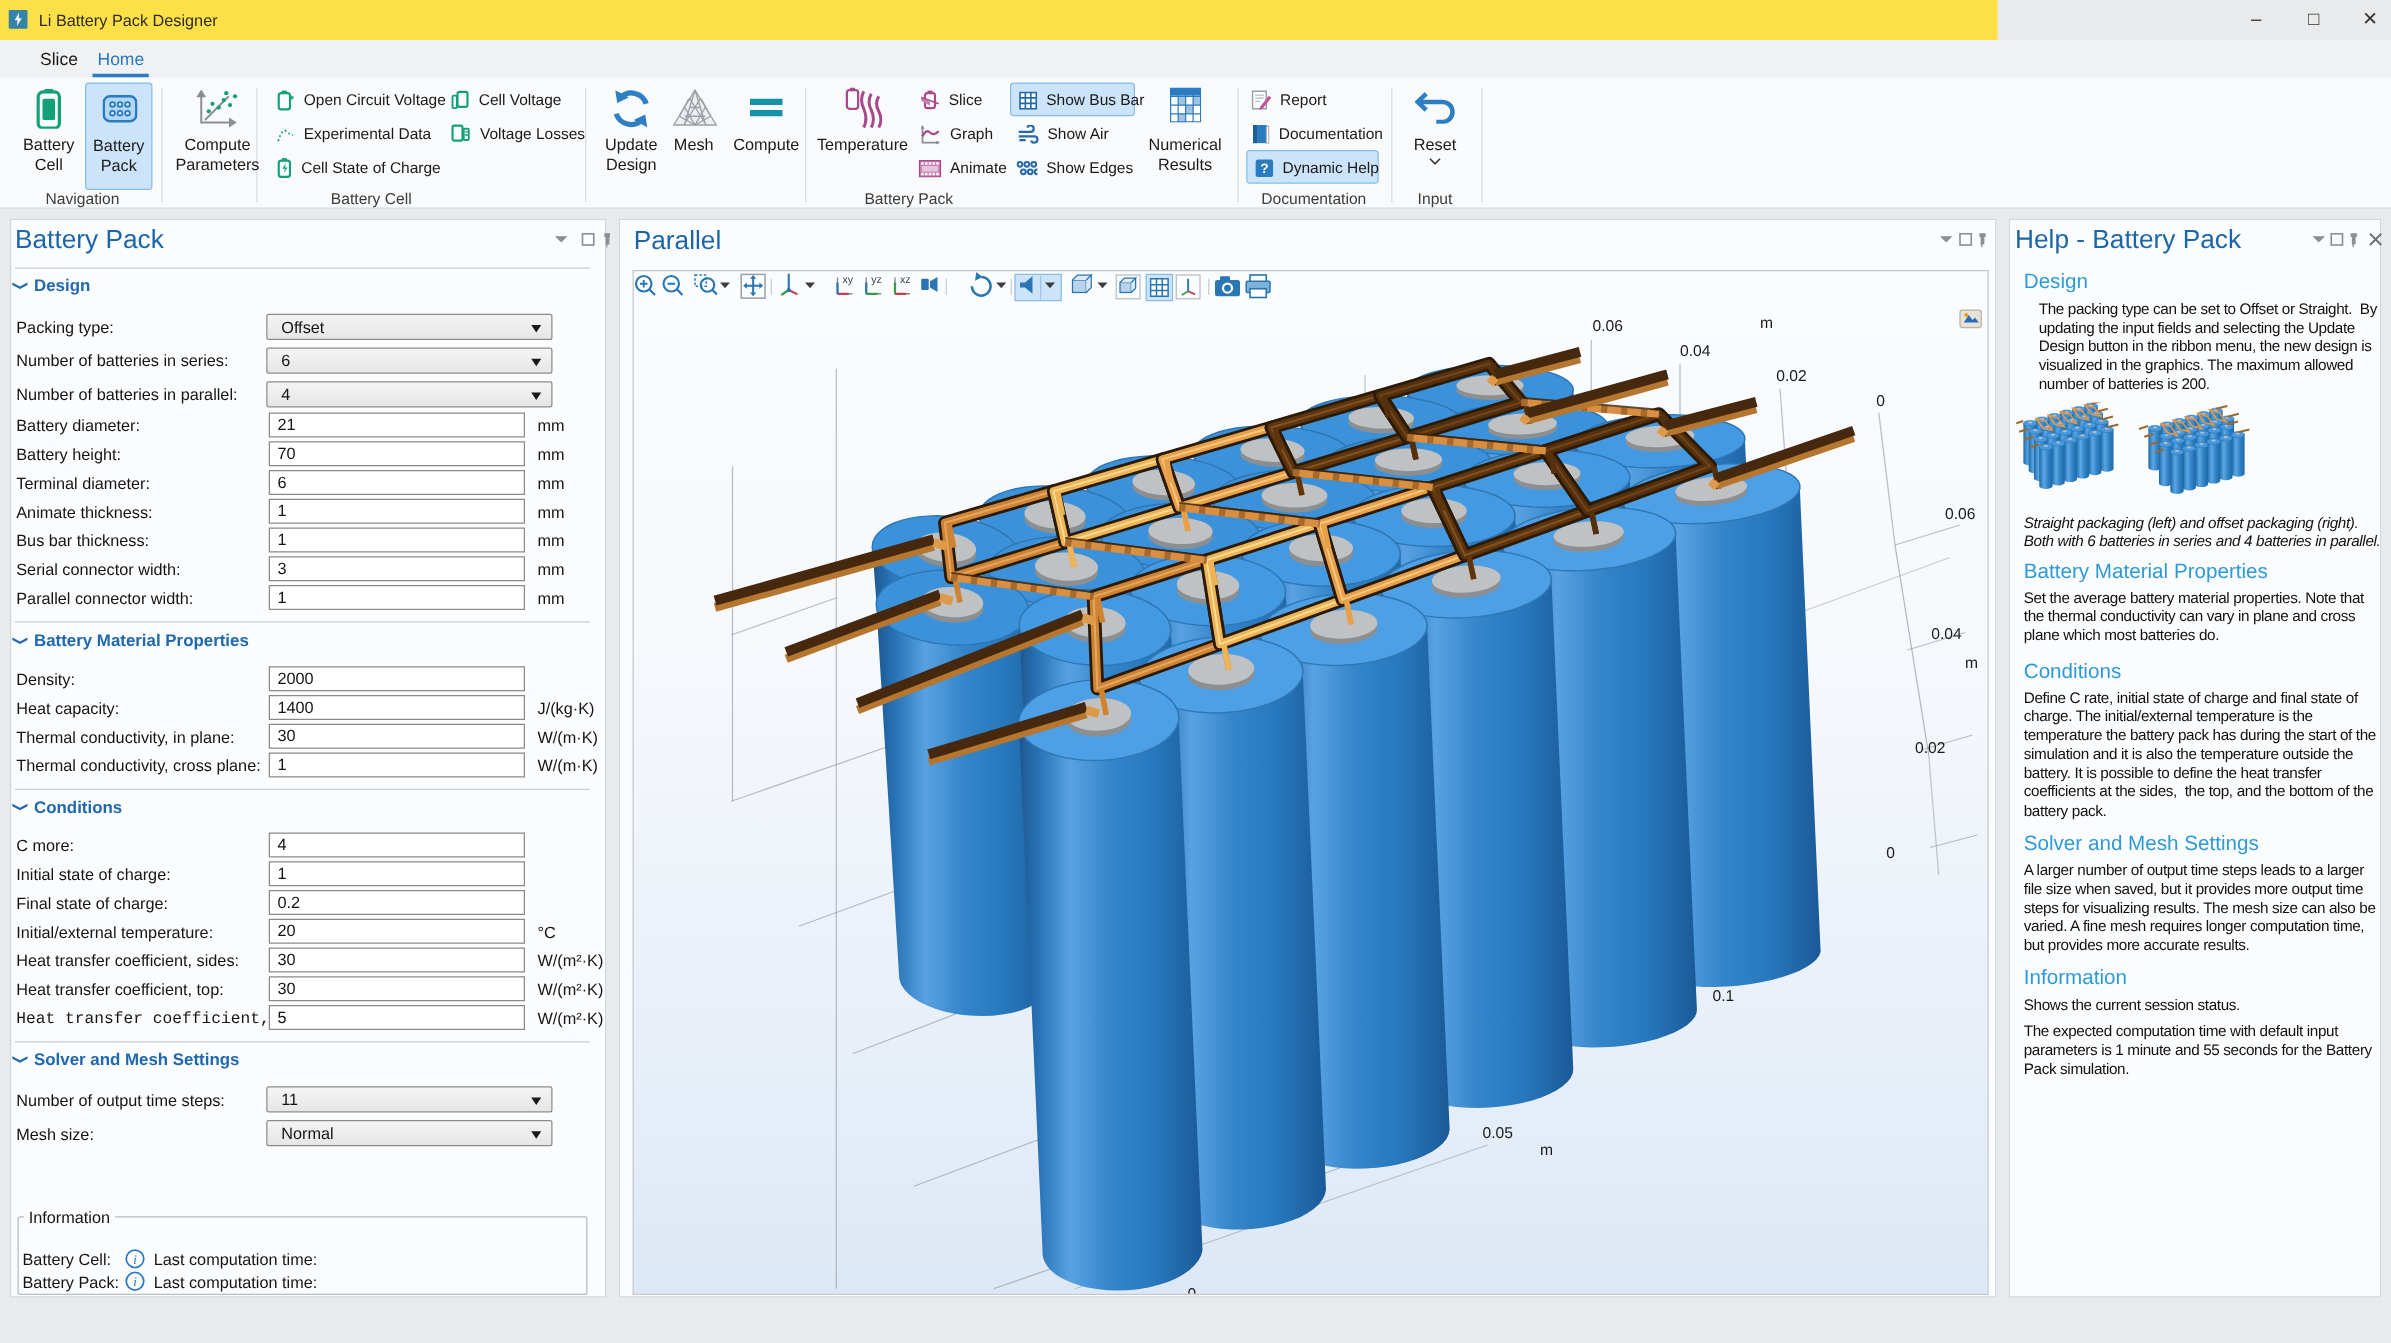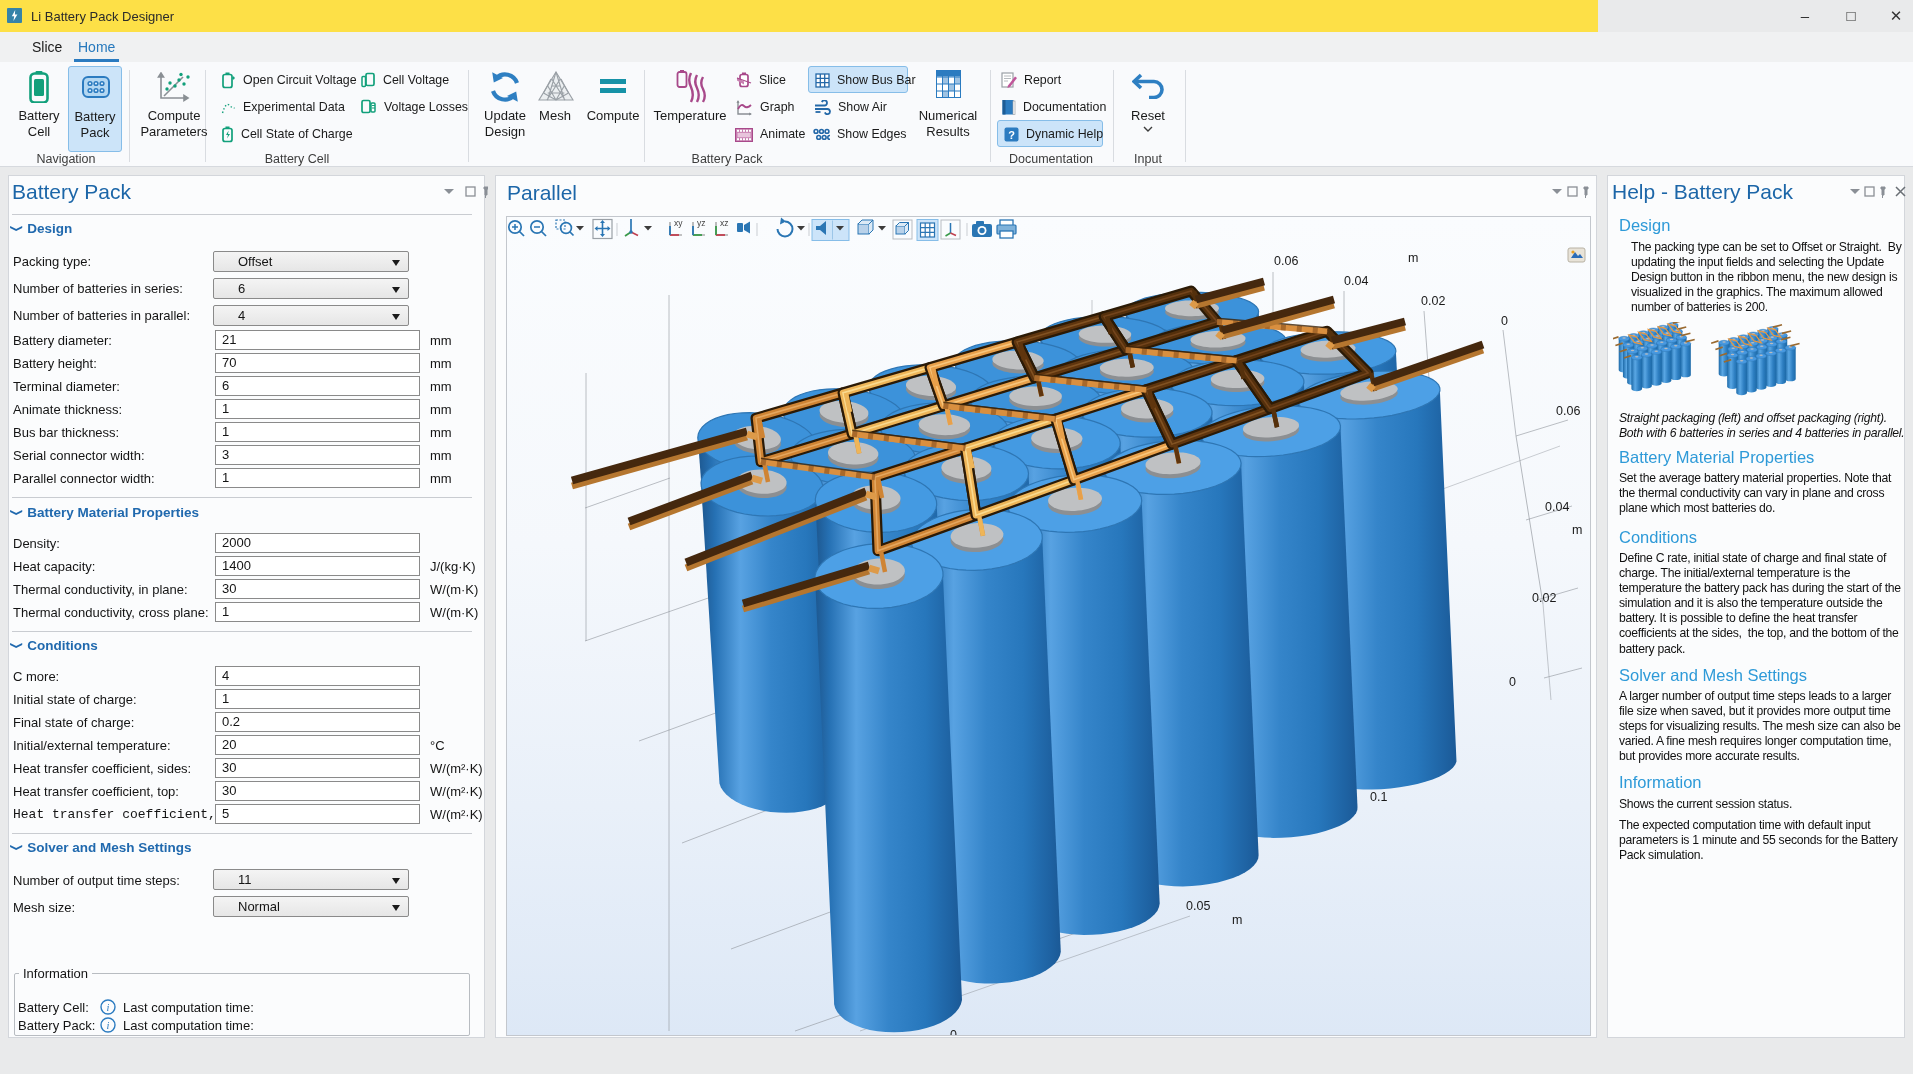--- a/index.html
+++ b/index.html
@@ -28,21 +28,21 @@
 #gpanel { position:absolute; left:495px; top:175px; width:1102px; height:863px; background:#fbfcfd; border:1px solid #d3d6db; }
 #helppanel { position:absolute; left:1607px; top:175px; width:298px; height:863px; background:#fbfcfd; border:1px solid #d3d6db; }
 .ptitle { position:absolute; font-size:21px; color:#1c66a8; }
 .picons { position:absolute; top:12px; color:#8a8f96; font-size:12px; }
 
 .sect { position:absolute; left:12px; font-size:13.5px; font-weight:bold; color:#2069ae; }
 .sect .chev { color:#2069ae; font-weight:normal; display:inline-block; transform:rotate(90deg) scale(.85,1.1); margin-right:6px; font-size:11px; position:relative; top:-1px; }
 .flabel { position:absolute; left:13px; font-size:13px; color:#141414; }
 .funit { position:absolute; left:430px; font-size:13px; color:#141414; }
 .tinput { position:absolute; left:215px; width:205px; height:20px; background:#fff; border:1px solid #8a8a8a; font-size:13px; color:#141414; padding-left:6px; line-height:18px; }
-.combo { position:absolute; left:213px; width:196px; height:21px; background:linear-gradient(#f4f4f4,#e6e6e6); border:1px solid #8a8a8a; border-radius:2px; font-size:13px; color:#141414; padding-left:24px; line-height:19px; }
+.combo { position:absolute; left:213px; width:229px; height:21px; background:linear-gradient(#f4f4f4,#e6e6e6); border:1px solid #8a8a8a; border-radius:2px; font-size:13px; color:#141414; padding-left:11px; line-height:19px; }
 .combo:after { content:""; position:absolute; right:8px; top:8px; border-left:4.5px solid transparent; border-right:4.5px solid transparent; border-top:6px solid #1a1a1a; }
 .hsep { position:absolute; left:12px; width:460px; height:1px; background:#c9ccd1; }
 
 .helph { position:absolute; left:1619px; font-size:16.5px; color:#2e9ad8; }
 .helpp { position:absolute; left:1619px; width:287px; font-size:12.2px; color:#111; line-height:15.1px; letter-spacing:-0.28px; white-space:nowrap; overflow:hidden; }
 
 #gtoolbar { position:absolute; left:506px; top:216px; width:1084px; height:32px; }
 </style>
 </head>
 <body>

